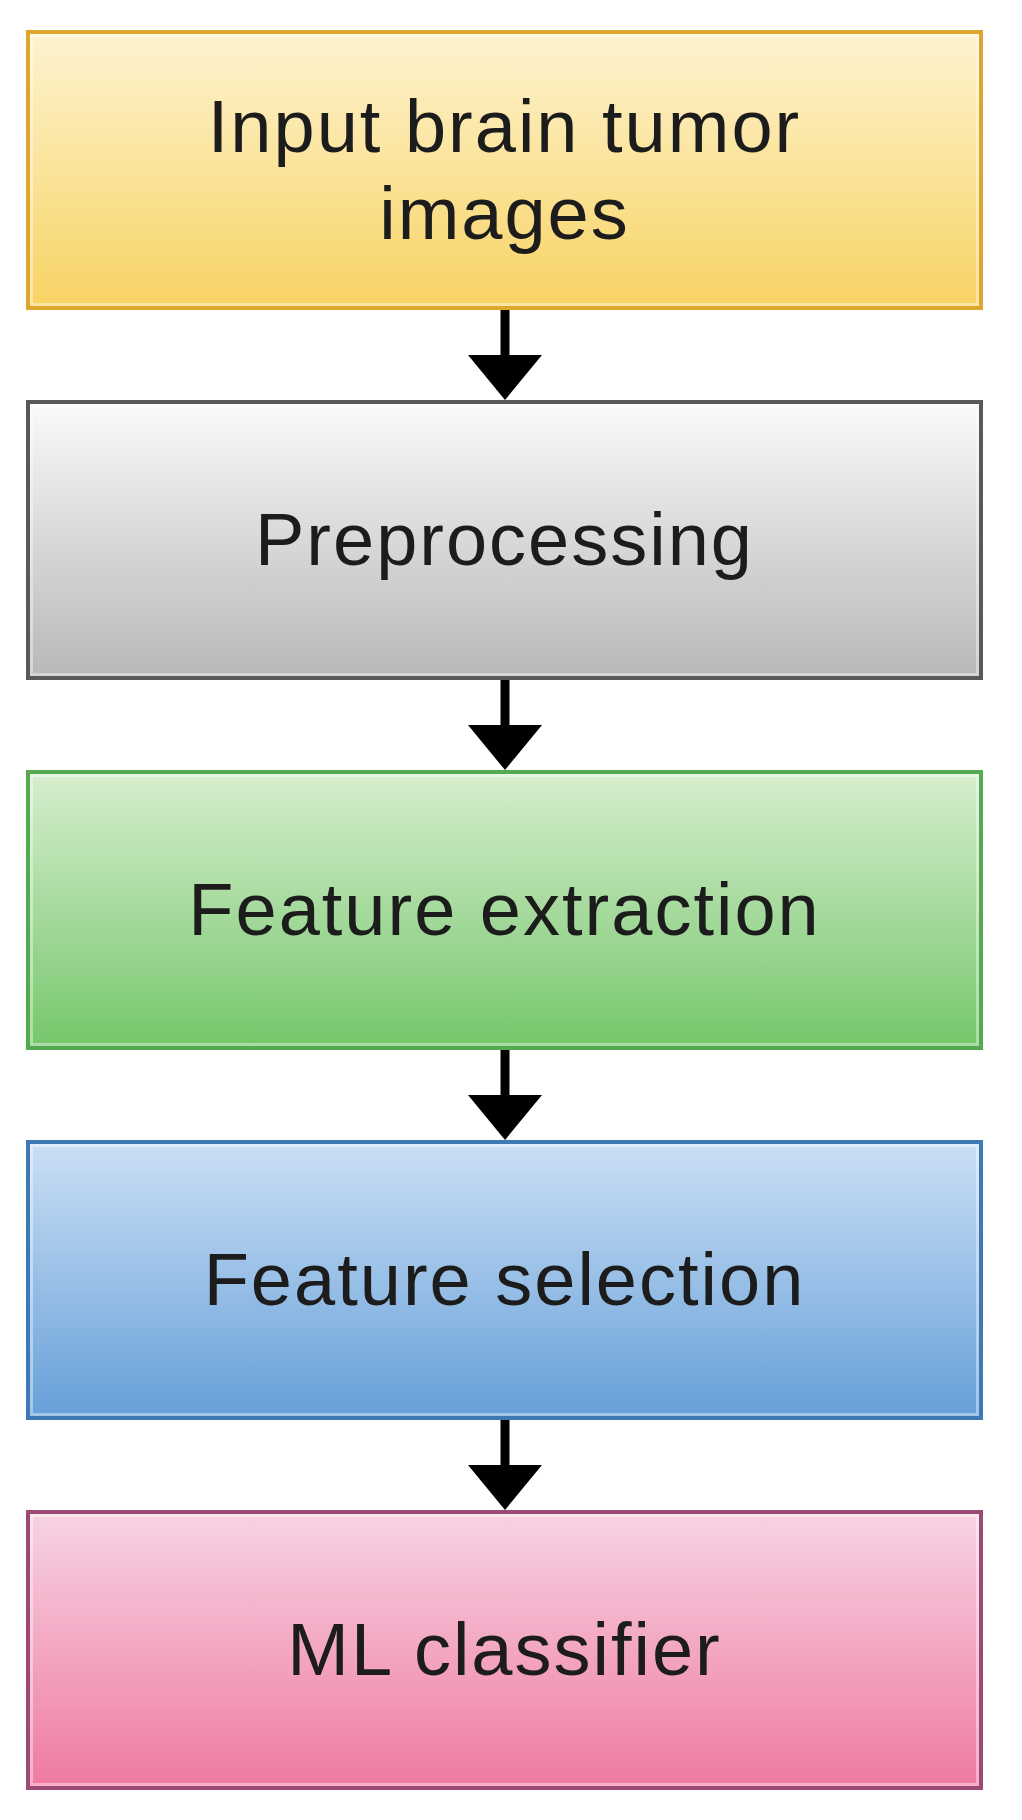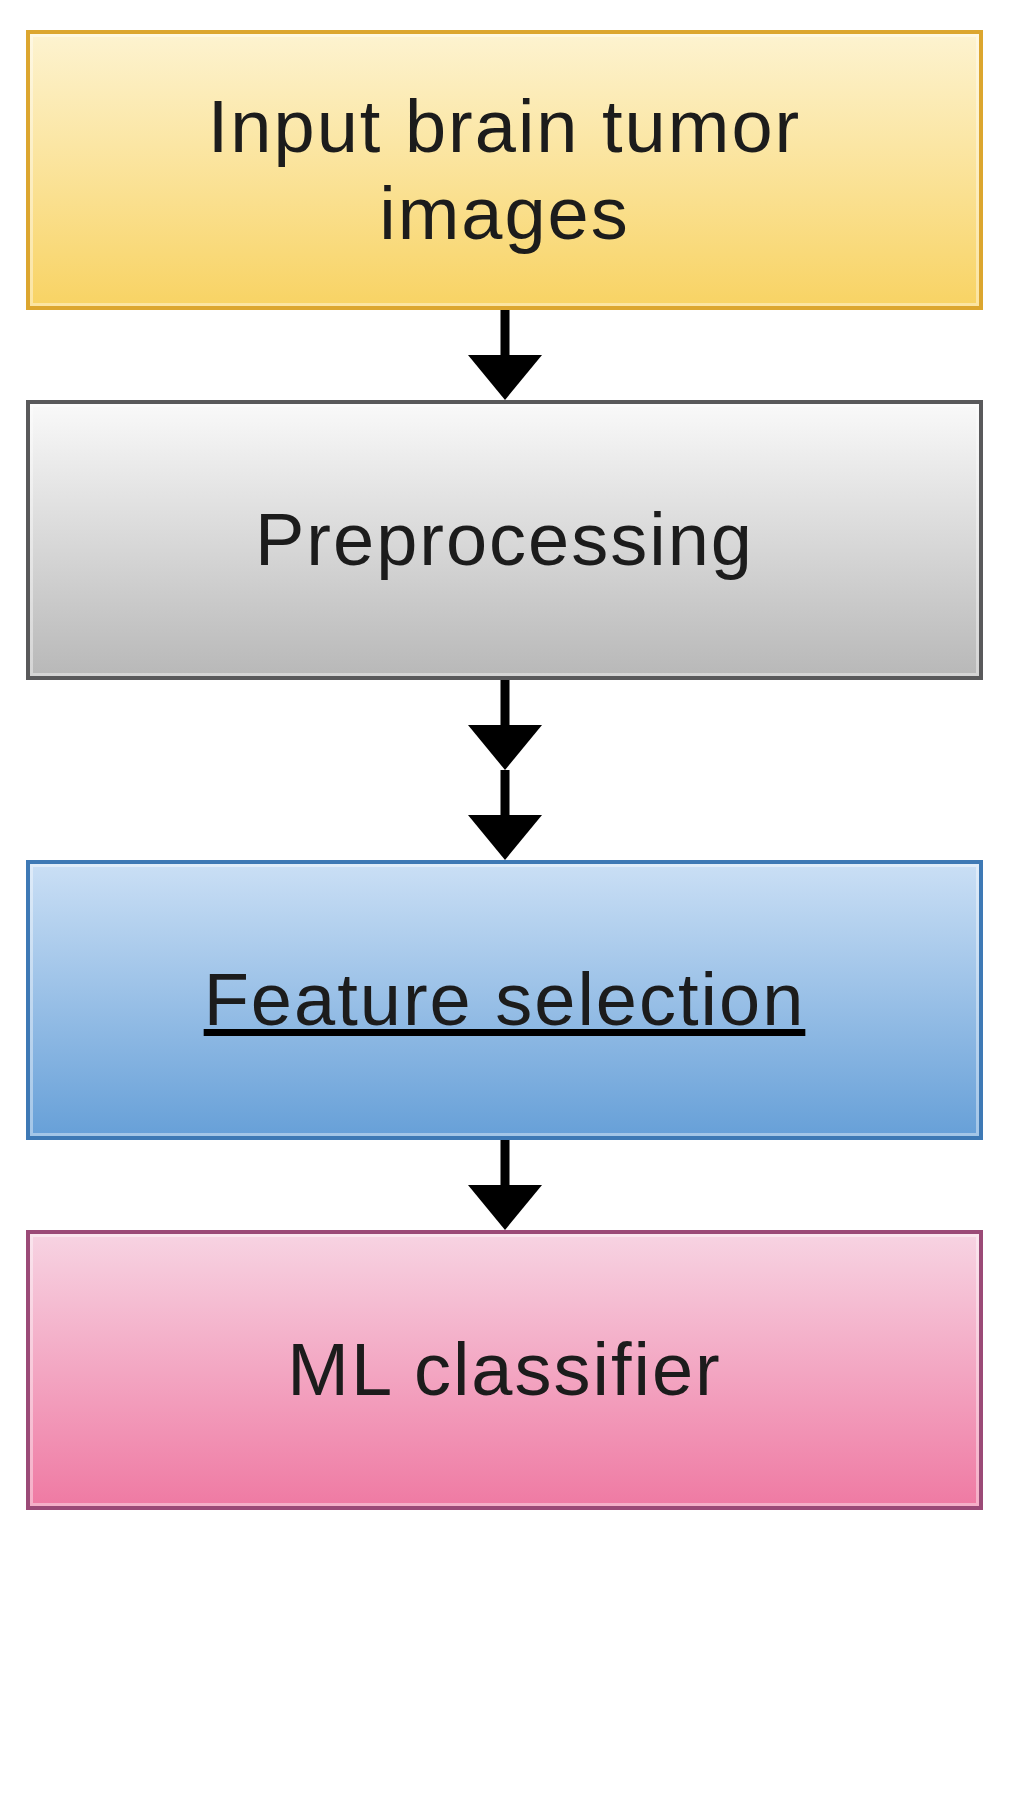--- a/index.html
+++ b/index.html
@@ -66,29 +66,32 @@
     <span class="node-label" style="color: rgb(28, 28, 28);">Preprocessing</span>
   </div>
 
   <div class="arrow">
     <svg width="90" height="90" viewBox="0 0 90 90" aria-hidden="true">
       <rect class="arrow-fill" x="40.5" y="0" width="9" height="54" fill="#000000"></rect>
       <path class="arrow-fill" d="M 8 45 L 82 45 L 45 90 Z" fill="#000000"></path>
     </svg>
   </div>
 
+  <div class="node" style="background: linear-gradient(rgb(214, 238, 206) 0%, rgb(118, 199, 108) 100%); border-color: rgb(84, 170, 80);">
+    <span class="node-label" style="color: rgb(28, 28, 28);">Feature extraction</span>
+  </div>
 
   <div class="arrow">
     <svg width="90" height="90" viewBox="0 0 90 90" aria-hidden="true">
       <rect class="arrow-fill" x="40.5" y="0" width="9" height="54" fill="#000000"></rect>
       <path class="arrow-fill" d="M 8 45 L 82 45 L 45 90 Z" fill="#000000"></path>
     </svg>
   </div>
 
-  <div class="node" style="background: linear-gradient(rgb(202, 223, 245) 0%, rgb(103, 160, 216) 100%); border-color: rgb(62, 121, 181); text-decoration: underline;">
+  <div class="node" style="background: linear-gradient(rgb(202, 223, 245) 0%, rgb(103, 160, 216) 100%); border-color: rgb(62, 121, 181);">
     <span class="node-label" style="color: rgb(28, 28, 28);">Feature selection</span>
   </div>
 
   <div class="arrow">
     <svg width="90" height="90" viewBox="0 0 90 90" aria-hidden="true">
       <rect class="arrow-fill" x="40.5" y="0" width="9" height="54" fill="#000000"></rect>
       <path class="arrow-fill" d="M 8 45 L 82 45 L 45 90 Z" fill="#000000"></path>
     </svg>
   </div>
 

